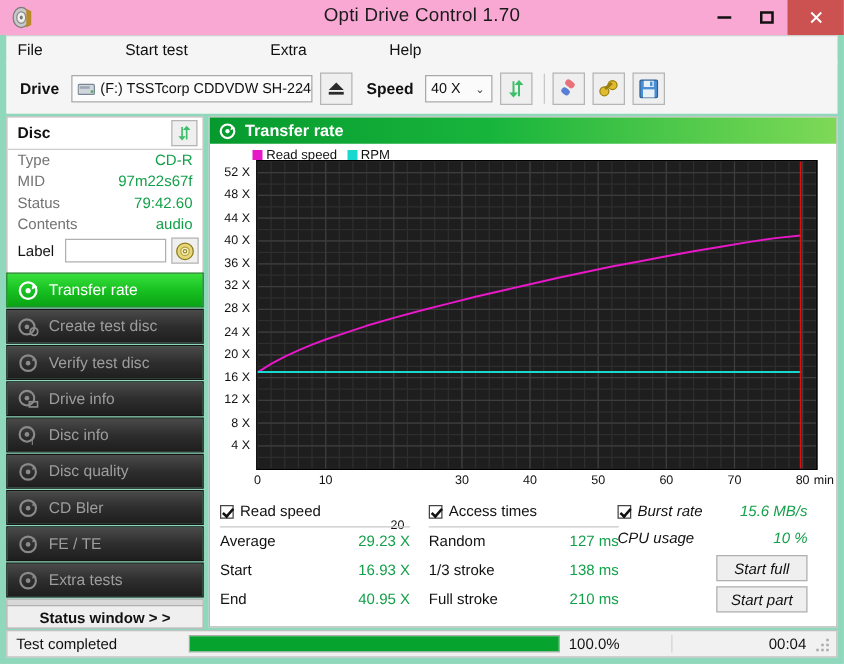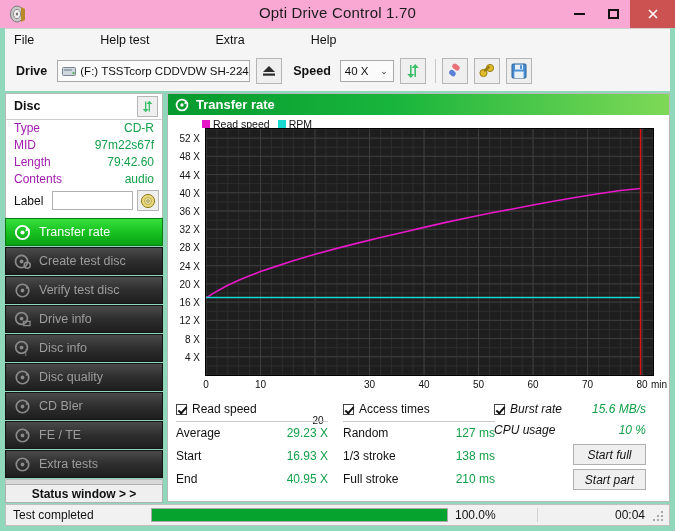--- a/index.html
+++ b/index.html
@@ -79,21 +79,21 @@
   .disc-head{
     position:relative;height:25px;border-bottom:1px solid #cdcdcd;
   }
   .disc-head .t{position:absolute;left:8px;top:5px;font-size:12.5px;font-weight:bold;color:#111;}
   .disc-head .b{
     position:absolute;right:4px;top:2px;width:21px;height:21px;
     border:1px solid #b5b5b5;background:#efefef;box-sizing:border-box;
     display:flex;align-items:center;justify-content:center;
   }
   .drow{position:relative;height:17px;font-size:12px;}
-  .drow .k{position:absolute;left:8px;top:1px;color:#a21caf;}
+  .drow .k{position:absolute;left:8px;top:1px;color:#737373;}
   .drow .v{position:absolute;right:8px;top:1px;color:#13a04a;}
   .label-row{position:relative;height:26px;}
   .label-row .k{position:absolute;left:8px;top:6px;font-size:12px;color:#111;}
   .label-in{
     position:absolute;left:46px;top:3px;width:81px;height:19px;
     border:1px solid #b0b0b0;background:#fff;box-sizing:border-box;
     font-family:"Liberation Sans",sans-serif;font-size:11px;padding:0 3px;
     color:#111;outline:none;
   }
   .label-btn{
@@ -224,21 +224,21 @@
       </div>
     <div class="winbtn btn-close">
       <svg width="12" height="12" viewBox="0 0 12 12">
         <path d="M2 2 L10 10 M10 2 L2 10" stroke="#fff" stroke-width="1.6"></path>
       </svg>
     </div>
   </div>
 
   <div class="menubar">
     <div class="menu-item">File</div>
-    <div class="menu-item">Help test</div>
+    <div class="menu-item">Start test</div>
     <div class="menu-item">Extra</div>
     <div class="menu-item">Help</div>
   </div>
 
   <div class="toolbar">
     <span class="tb-label">Drive</span>
 
     <div class="combo" id="drive-combo">
       <span class="drv-ico">
         <svg width="14" height="12" viewBox="0 0 14 12">
@@ -312,21 +312,21 @@
 
     <div class="drow">
       <span class="k">Type</span>
       <span class="v">CD-R</span>
     </div>
     <div class="drow">
       <span class="k">MID</span>
       <span class="v">97m22s67f</span>
     </div>
     <div class="drow">
-      <span class="k">Length</span>
+      <span class="k">Status</span>
       <span class="v">79:42.60</span>
     </div>
     <div class="drow">
       <span class="k">Contents</span>
       <span class="v">audio</span>
     </div>
 
     <div class="label-row">
       <span class="k">Label</span>
       <input class="label-in" type="text" value="" placeholder="" style="">

